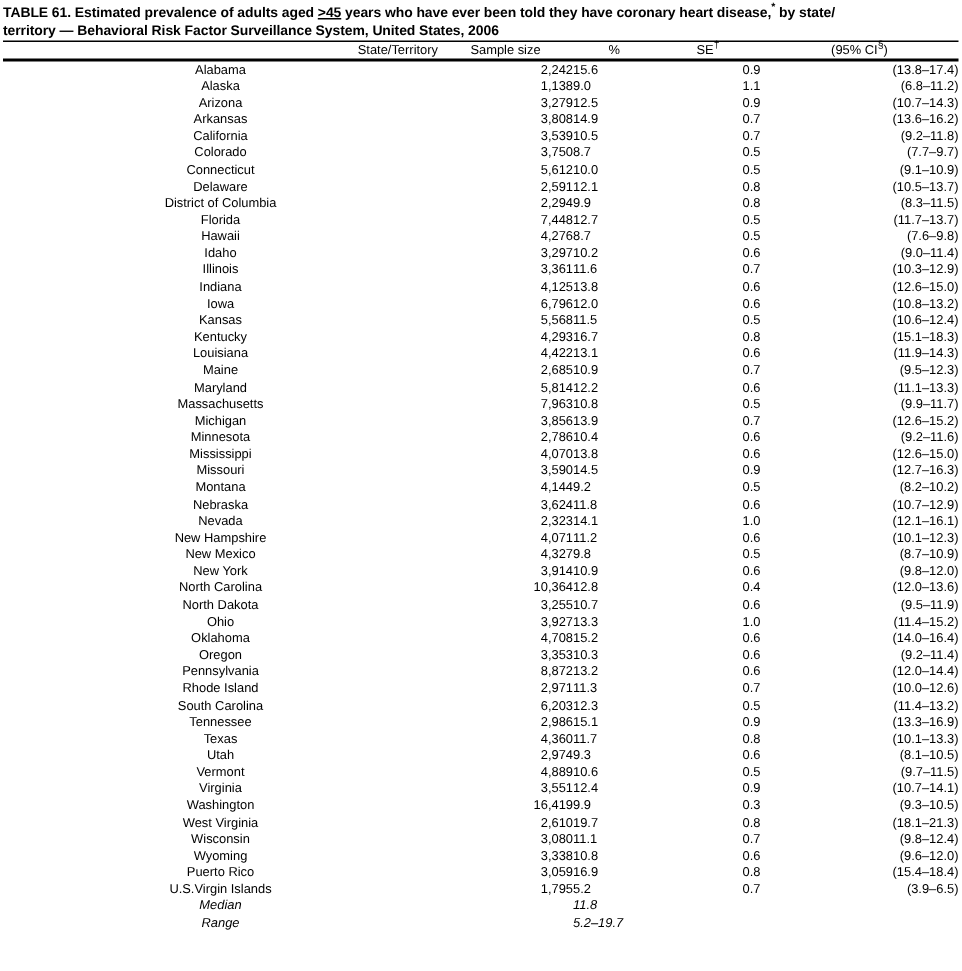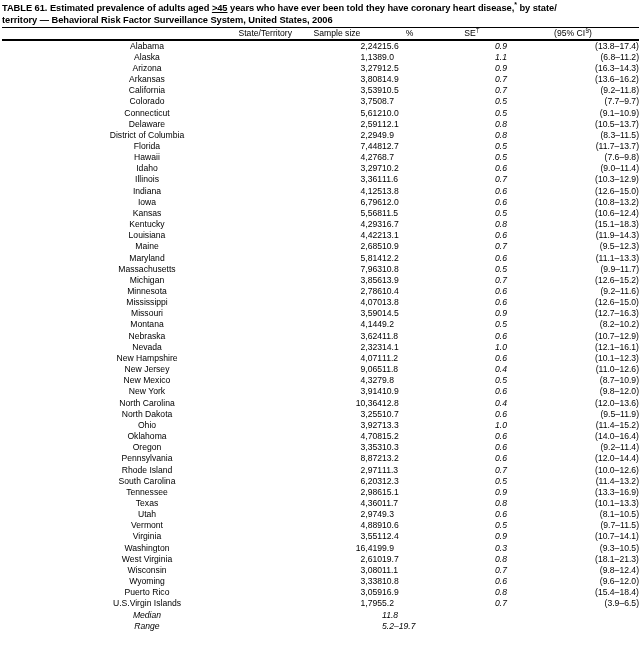--- a/index.html
+++ b/index.html
@@ -85,21 +85,21 @@
 
   th.h-state { text-align: right; padding-left: 1px; }
   th.h-size  { text-align: center; }
   th.h-pct   { text-align: center; }
   th.h-se    { text-align: center; }
   th.h-ci    { text-align: center; padding-right: 10px; }
 
   td.t-state { text-align: center; padding-left: 1px; }
   td.t-size  { text-align: right; padding-right: 12px; }
   td.t-pct   { padding-right: 13px; }
-  td.t-se    { text-align: right; padding-right: 34px; font-style: italic; }
+  td.t-se    { text-align: right; padding-right: 34px; }
   td.t-ci    { text-align: right; padding-right: 6px; }
 
   tr.summary-row td { font-style: italic; }
 </style>
 </head>
 <body>
 
 <div id="page">
 
   <div class="table-title">
@@ -151,21 +151,21 @@
           <td class="t-size">1,138</td>
           <td class="t-pct">9.0</td>
           <td class="t-se">1.1</td>
           <td class="t-ci">(6.8–11.2)</td>
         </tr>
         <tr>
           <td class="t-state">Arizona</td>
           <td class="t-size">3,279</td>
           <td class="t-pct">12.5</td>
           <td class="t-se">0.9</td>
-          <td class="t-ci">(16.3–14.3)</td>
+          <td class="t-ci">(10.7–14.3)</td>
         </tr>
         <tr>
           <td class="t-state">Arkansas</td>
           <td class="t-size">3,808</td>
           <td class="t-pct">14.9</td>
           <td class="t-se">0.7</td>
           <td class="t-ci">(13.6–16.2)</td>
         </tr>
         <tr>
           <td class="t-state">California</td>
@@ -334,27 +334,20 @@
           <td class="t-pct">14.1</td>
           <td class="t-se">1.0</td>
           <td class="t-ci">(12.1–16.1)</td>
         </tr>
         <tr>
           <td class="t-state">New Hampshire</td>
           <td class="t-size">4,071</td>
           <td class="t-pct">11.2</td>
           <td class="t-se">0.6</td>
           <td class="t-ci">(10.1–12.3)</td>
-        </tr>
-        <tr>
-          <td class="t-state">New Jersey</td>
-          <td class="t-size">9,065</td>
-          <td class="t-pct">11.8</td>
-          <td class="t-se">0.4</td>
-          <td class="t-ci">(11.0–12.6)</td>
         </tr>
         <tr>
           <td class="t-state">New Mexico</td>
           <td class="t-size">4,327</td>
           <td class="t-pct">9.8</td>
           <td class="t-se">0.5</td>
           <td class="t-ci">(8.7–10.9)</td>
         </tr>
         <tr>
           <td class="t-state">New York</td>

